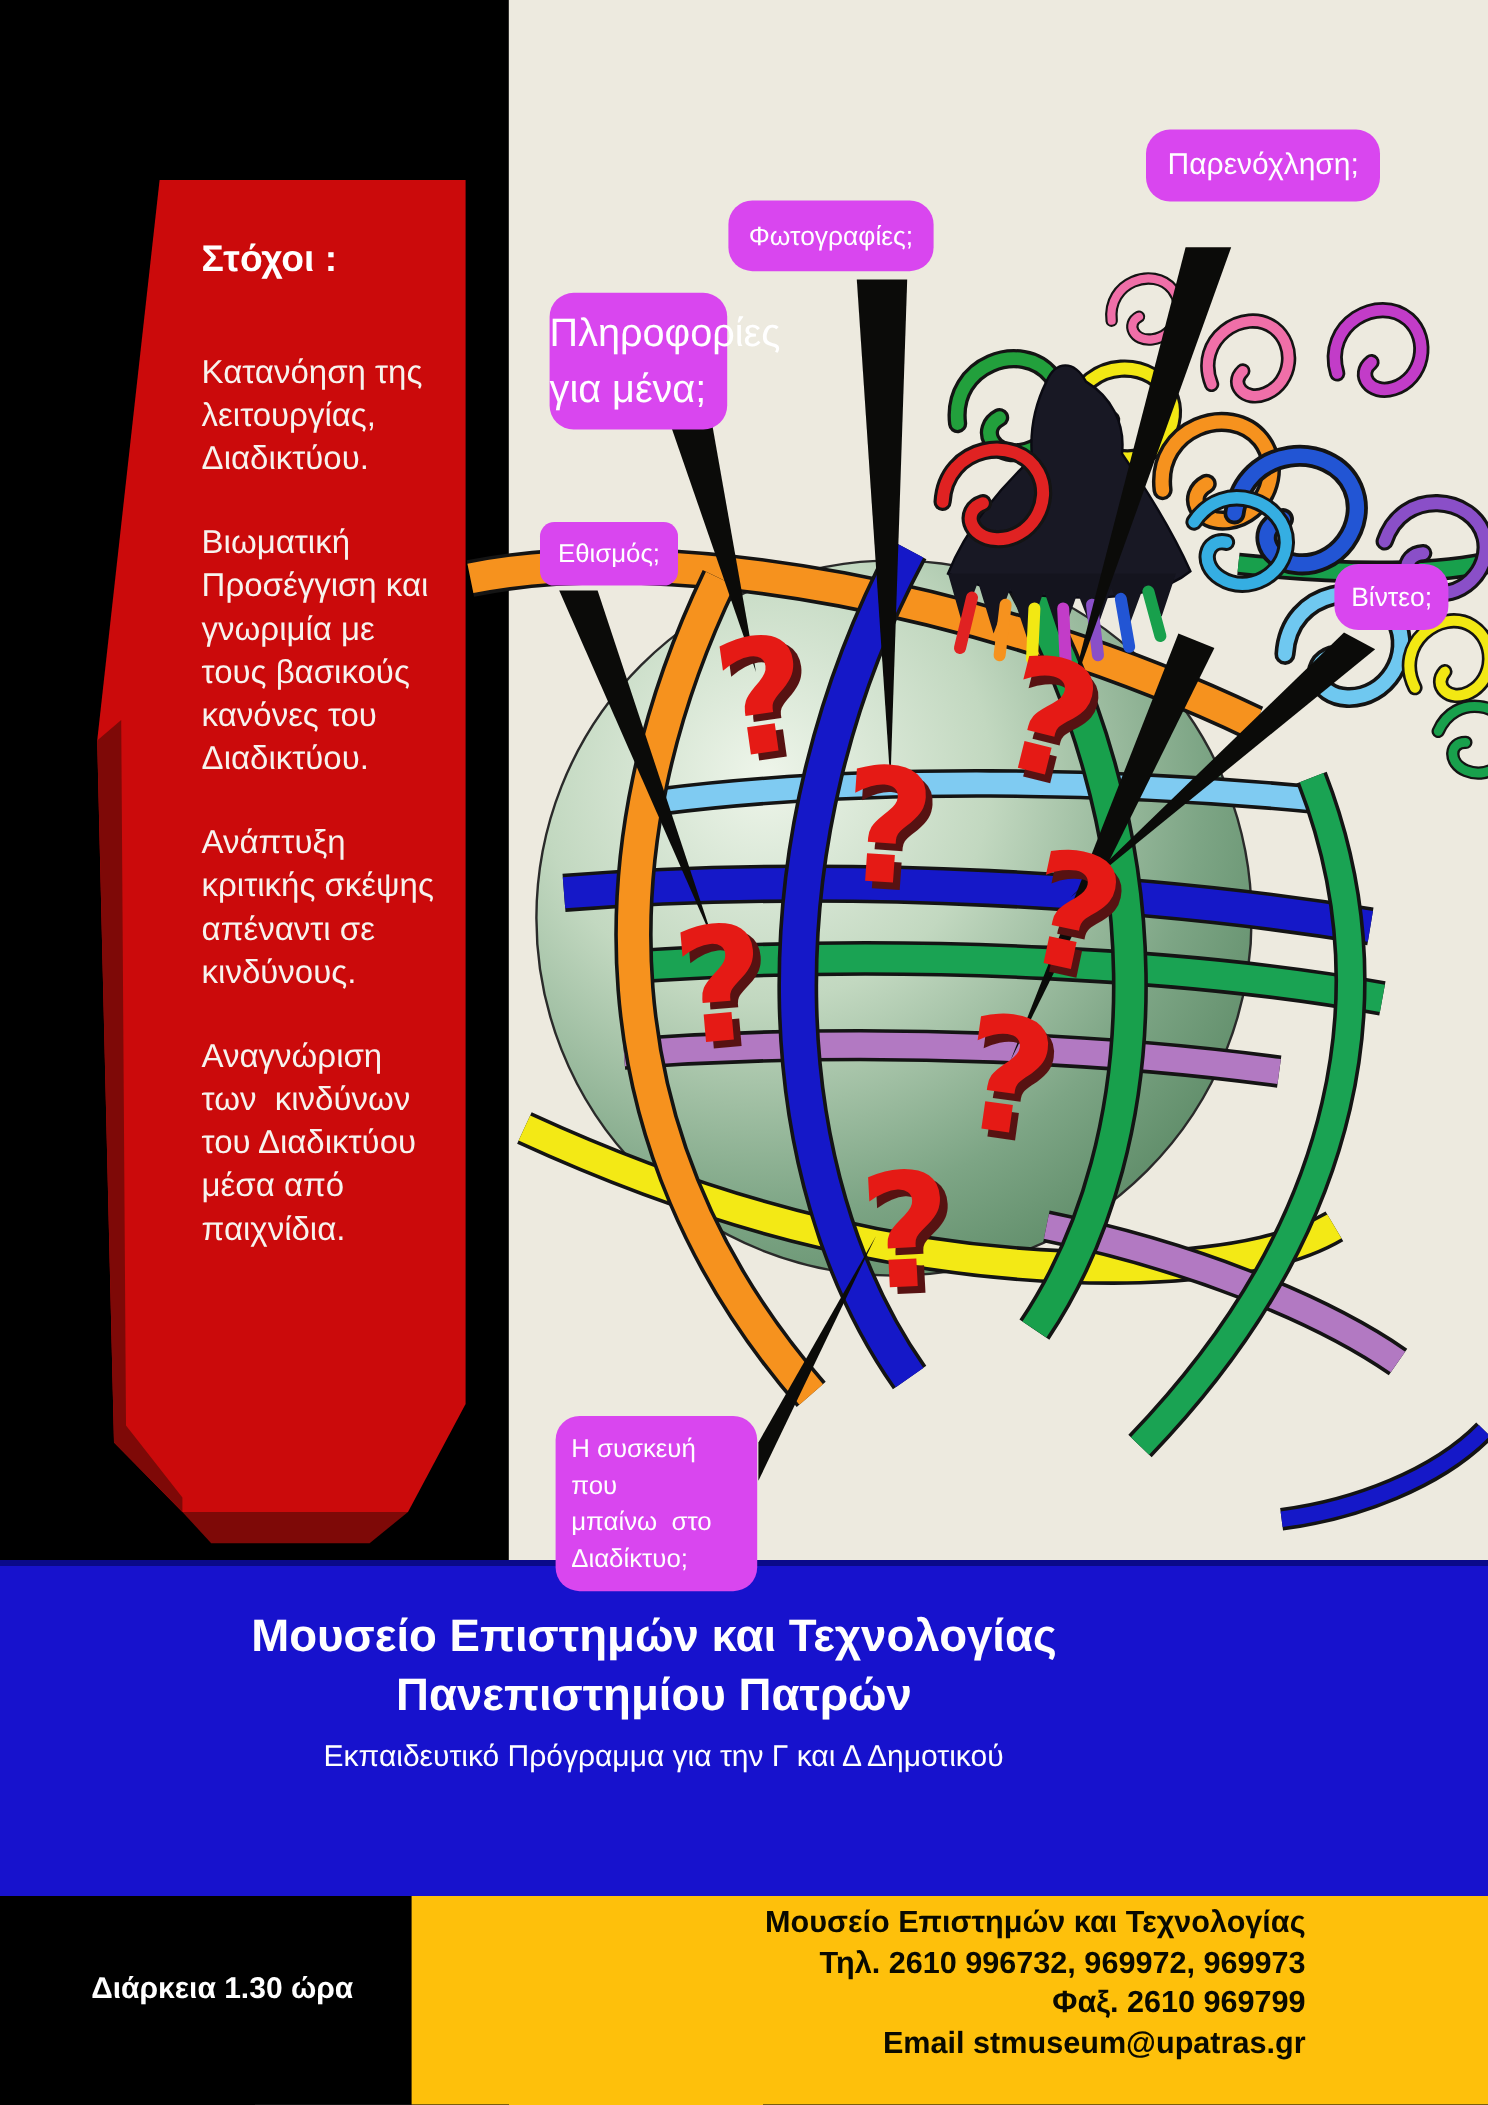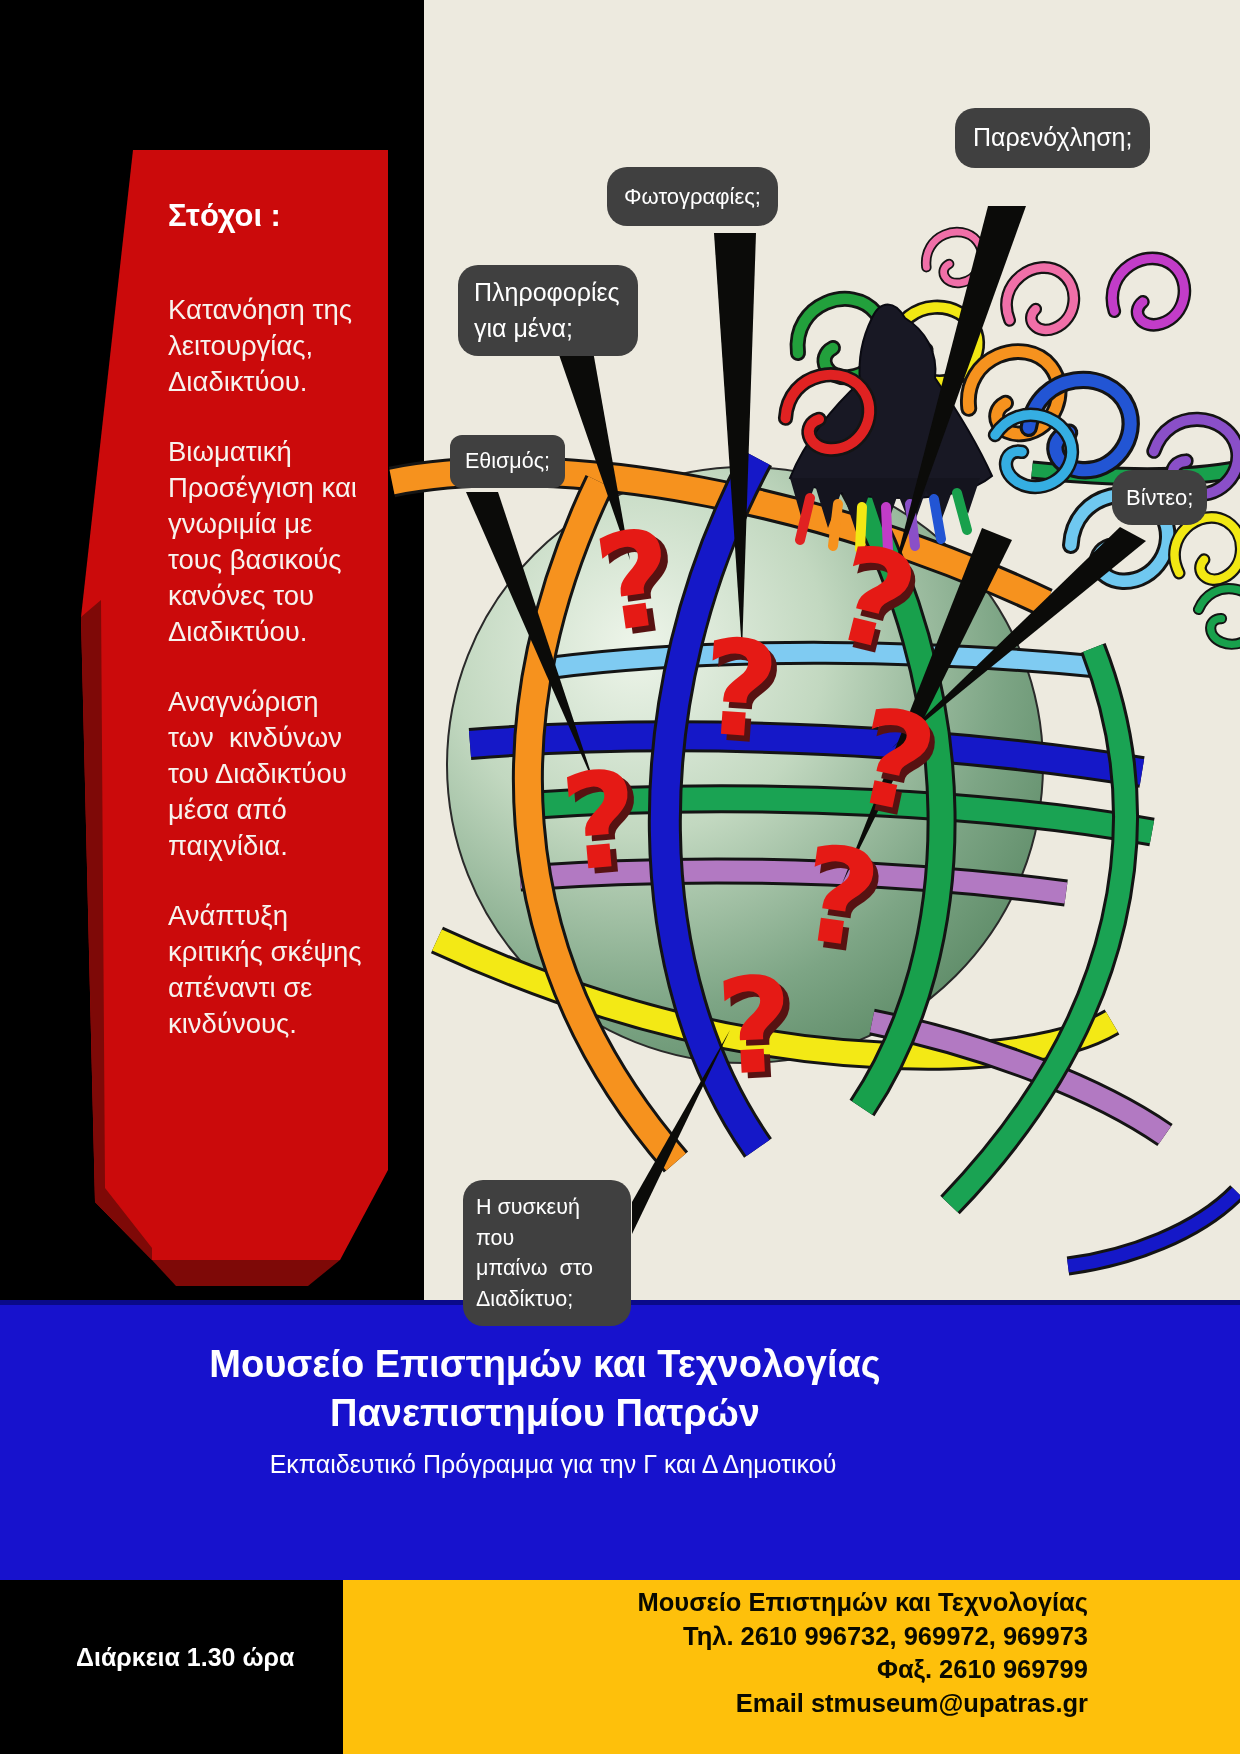--- a/index.html
+++ b/index.html
@@ -9,21 +9,21 @@
   .bg-black-top{left:0;top:0;width:424px;height:1300px;background:#000;}
   .bg-cream{left:424px;top:0;width:816px;height:1300px;background:#EDEADF;}
   .bg-blueband{left:0;top:1300px;width:1240px;height:280px;background:#1712CD;border-top:5px solid #0a0a8a;box-sizing:border-box;}
   .bg-black-bottom{left:0;top:1580px;width:1240px;height:174px;background:#000;}
   .bg-yellow{left:343px;top:1580px;width:897px;height:174px;background:#FEC00B;}
   svg.art{position:absolute;left:0;top:0;z-index:2;}
   .txt{position:absolute;z-index:3;}
   .goals{left:127px;top:198px;width:212px;color:#F7F3EE;margin-left:41px;}
   .goals h2{font-size:31px;font-weight:bold;margin:0 0 58px 0;color:#fff;}
   .goals p{font-size:27.5px;line-height:36px;margin:0 0 34px 0;white-space:pre-wrap;}
-  .callout{position:absolute;z-index:3;background:#404040;color:#fff;border-radius:20px;
+  .callout{position:absolute;z-index:3;background:#d946ef;color:#fff;border-radius:20px;
            white-space:pre-wrap;line-height:1.42;}
   .band-wrap{left:0;top:1300px;width:1090px;text-align:center;color:#fff;}
   .band-title{font-size:38px;font-weight:bold;line-height:49px;margin-top:40px;}
   .band-sub{font-size:25px;margin-top:12px;margin-left:16px;}
   .band-program{font-size:47px;font-weight:bold;margin-top:20px;color:#ED1311;
                 text-shadow:3px 4px 0 rgba(62,2,10,0.9);letter-spacing:1px;}
   .duration{left:76px;top:1643px;color:#fff;font-size:25px;font-weight:bold;}
   .contact{right:152px;top:1586px;text-align:right;color:#0a0a00;font-size:25.5px;
            font-weight:bold;line-height:33.5px;}
 </style>
@@ -219,32 +219,32 @@
     <h2>Στόχοι :</h2>
     <p>Κατανόηση της
 λειτουργίας,
 Διαδικτύου.</p>
     <p>Βιωματική
 Προσέγγιση και
 γνωριμία με
 τους βασικούς
 κανόνες του
 Διαδικτύου.</p>
+    <p>Ανάπτυξη
+κριτικής σκέψης
+απέναντι σε
+κινδύνους.</p>
     <p>Αναγνώριση
 των  κινδύνων
 του Διαδικτύου
 μέσα από
 παιχνίδια.</p>
-    <p>Ανάπτυξη
-κριτικής σκέψης
-απέναντι σε
-κινδύνους.</p>
   </div>
 
-  <div class="callout" style="left:458px;top:265px;width:148px;padding:10px 16px;font-size:25px;">Πληροφορίες
+  <div class="callout" style="left:458px;top:244px;width:148px;padding:10px 0;font-size:33px;">Πληροφορίες
 για μένα;</div>
   <div class="callout" style="left:607px;top:167px;padding:14px 17px;font-size:22px;">Φωτογραφίες;</div>
   <div class="callout" style="left:955px;top:108px;padding:12px 18px;font-size:25px;">Παρενόχληση;</div>
   <div class="callout" style="left:450px;top:435px;padding:11px 15px;font-size:21.5px;border-radius:12px;">Εθισμός;</div>
   <div class="callout" style="left:1112px;top:470px;padding:12px 14px;font-size:22px;">Βίντεο;</div>
   <div class="callout" style="left:463px;top:1180px;width:142px;padding:12px 13px;font-size:21.5px;">Η συσκευή που
 μπαίνω  στο
 Διαδίκτυο;</div>
 
   <div class="txt band-wrap">

